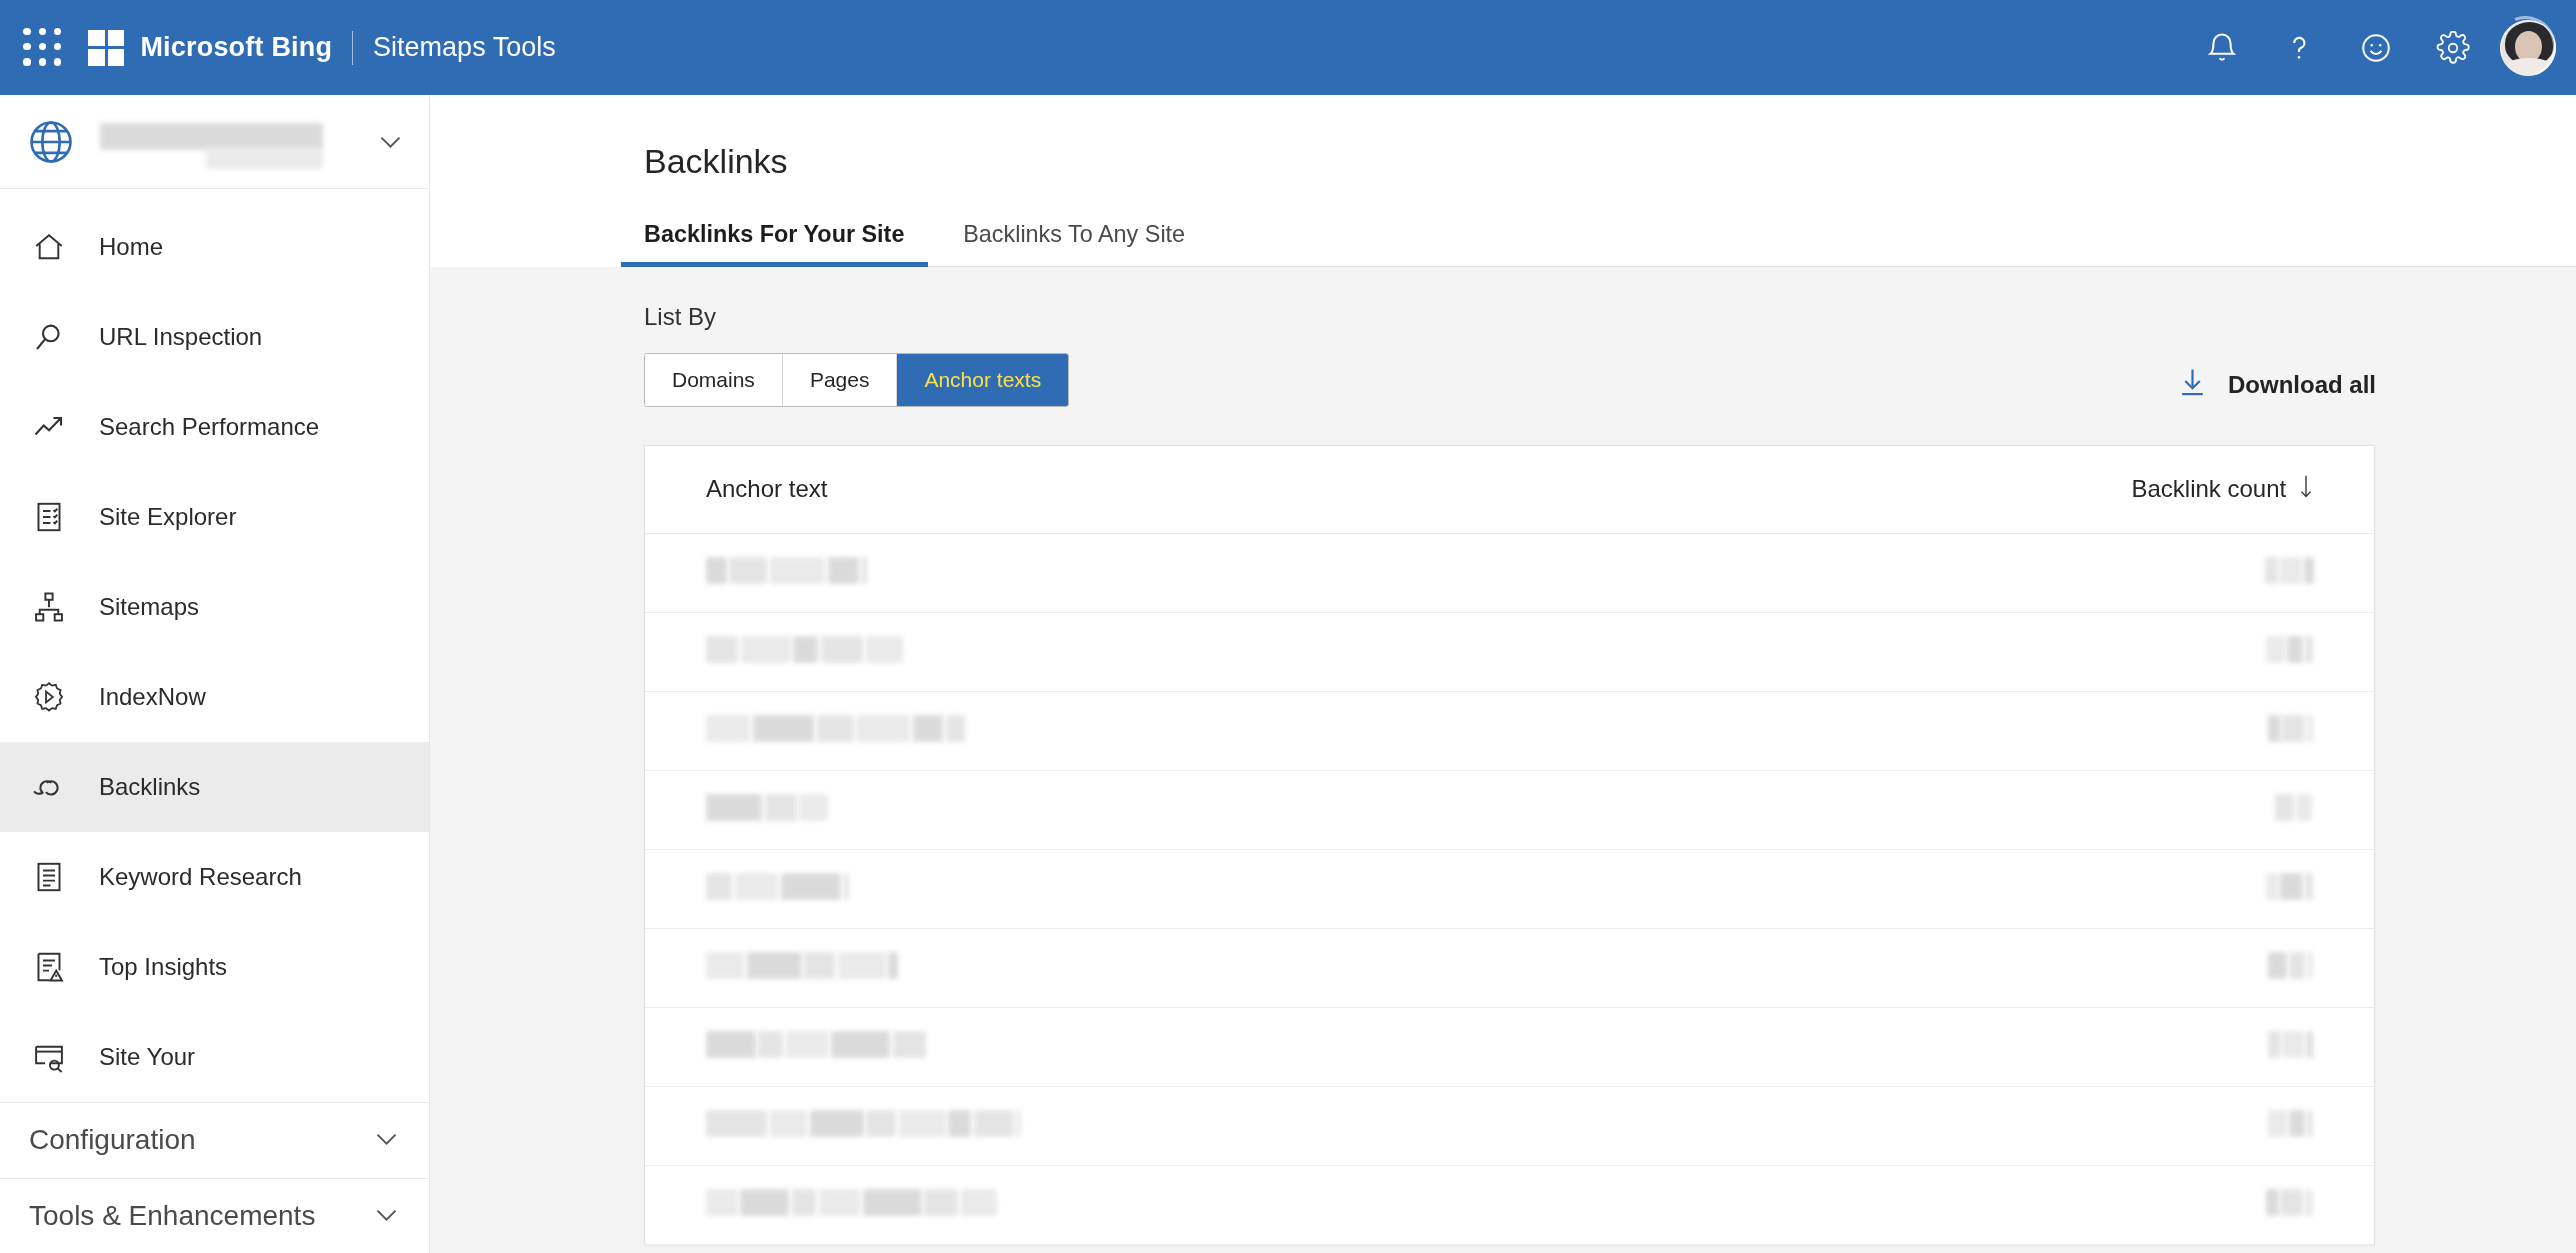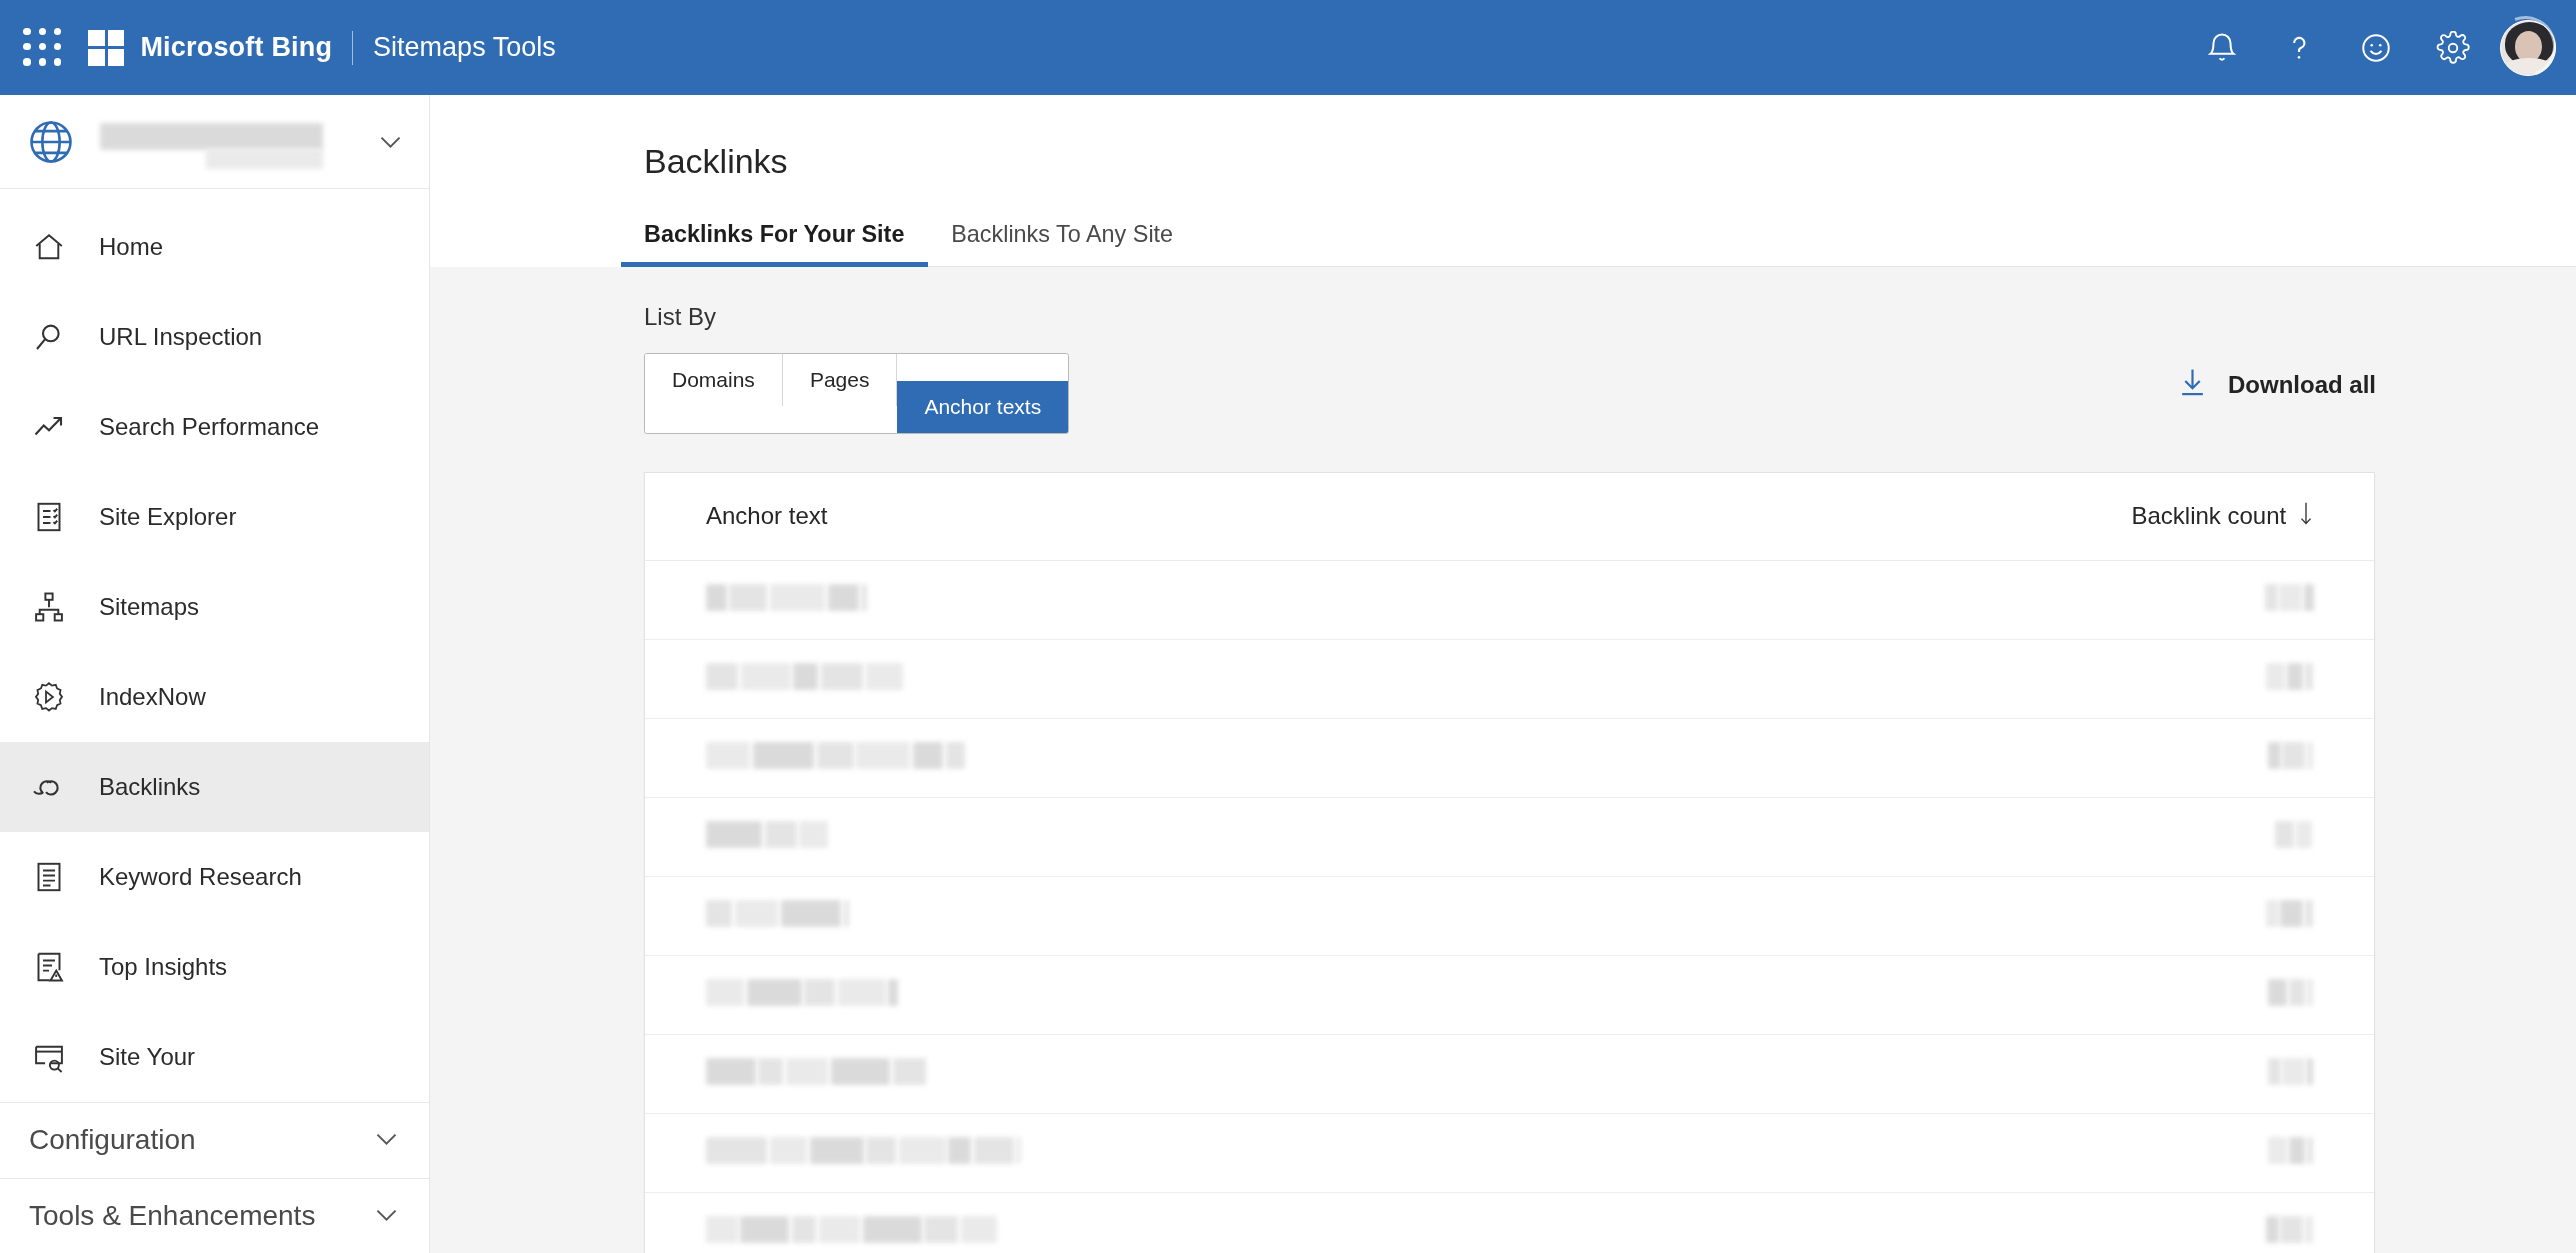--- a/index.html
+++ b/index.html
@@ -127,21 +127,21 @@
 
   
   .main {
     position: absolute; left: 430px; top: 95px;
     width: 2146px; height: 1158px;
     background: #ffffff;
   }
   .main-head { background: #ffffff; padding: 47px 0 0 214px; }
   .page-title { font-size: 34px; color: #252525; font-weight: 400; }
   .tabs {
-    margin-top: 40px; display: flex; gap: 0px;
+    margin-top: 40px; display: flex; gap: 12px;
     border-bottom: 0.9px solid #e4e4e4; padding-left: 0;
   }
   .tab {
     padding: 0 23.4px 18px 23.4px;
     font-size: 23.4px; color: #4a4a4a; cursor: pointer;
     position: relative; white-space: nowrap;
   }
   .tab:first-child { margin-left: -23.4px; }
   .tab.active { color: #1d1d1d; font-weight: 600; }
   .tab.active::after {
@@ -160,21 +160,21 @@
   .seg {
     display: inline-flex; border: 0.9px solid #b9b9b9; border-radius: 2.7px;
     overflow: hidden; background: #ffffff;
   }
   .seg button {
     font-family: inherit; font-size: 21px; color: #262626;
     background: #ffffff; border: none; border-right: 0.9px solid #d6d6d6;
     padding: 0 27px; height: 52px; cursor: pointer; white-space: nowrap;
   }
   .seg button:last-child { border-right: none; }
-  .seg button.sel { background: #2f6cb4; color: #ffffff; margin-top: 27px; }
+  .seg button.sel { background: #2f6cb4; color: #fde047; }
 
   .download {
     position: absolute; right: 200px; top: 99px;
     display: flex; align-items: center; gap: 20px; cursor: pointer;
   }
   .download .dlabel { font-size: 24px; color: #232323; font-weight: 600; white-space: nowrap; }
 
   
   .card {
     margin-top: 38px; width: 1731px; background: #ffffff;

